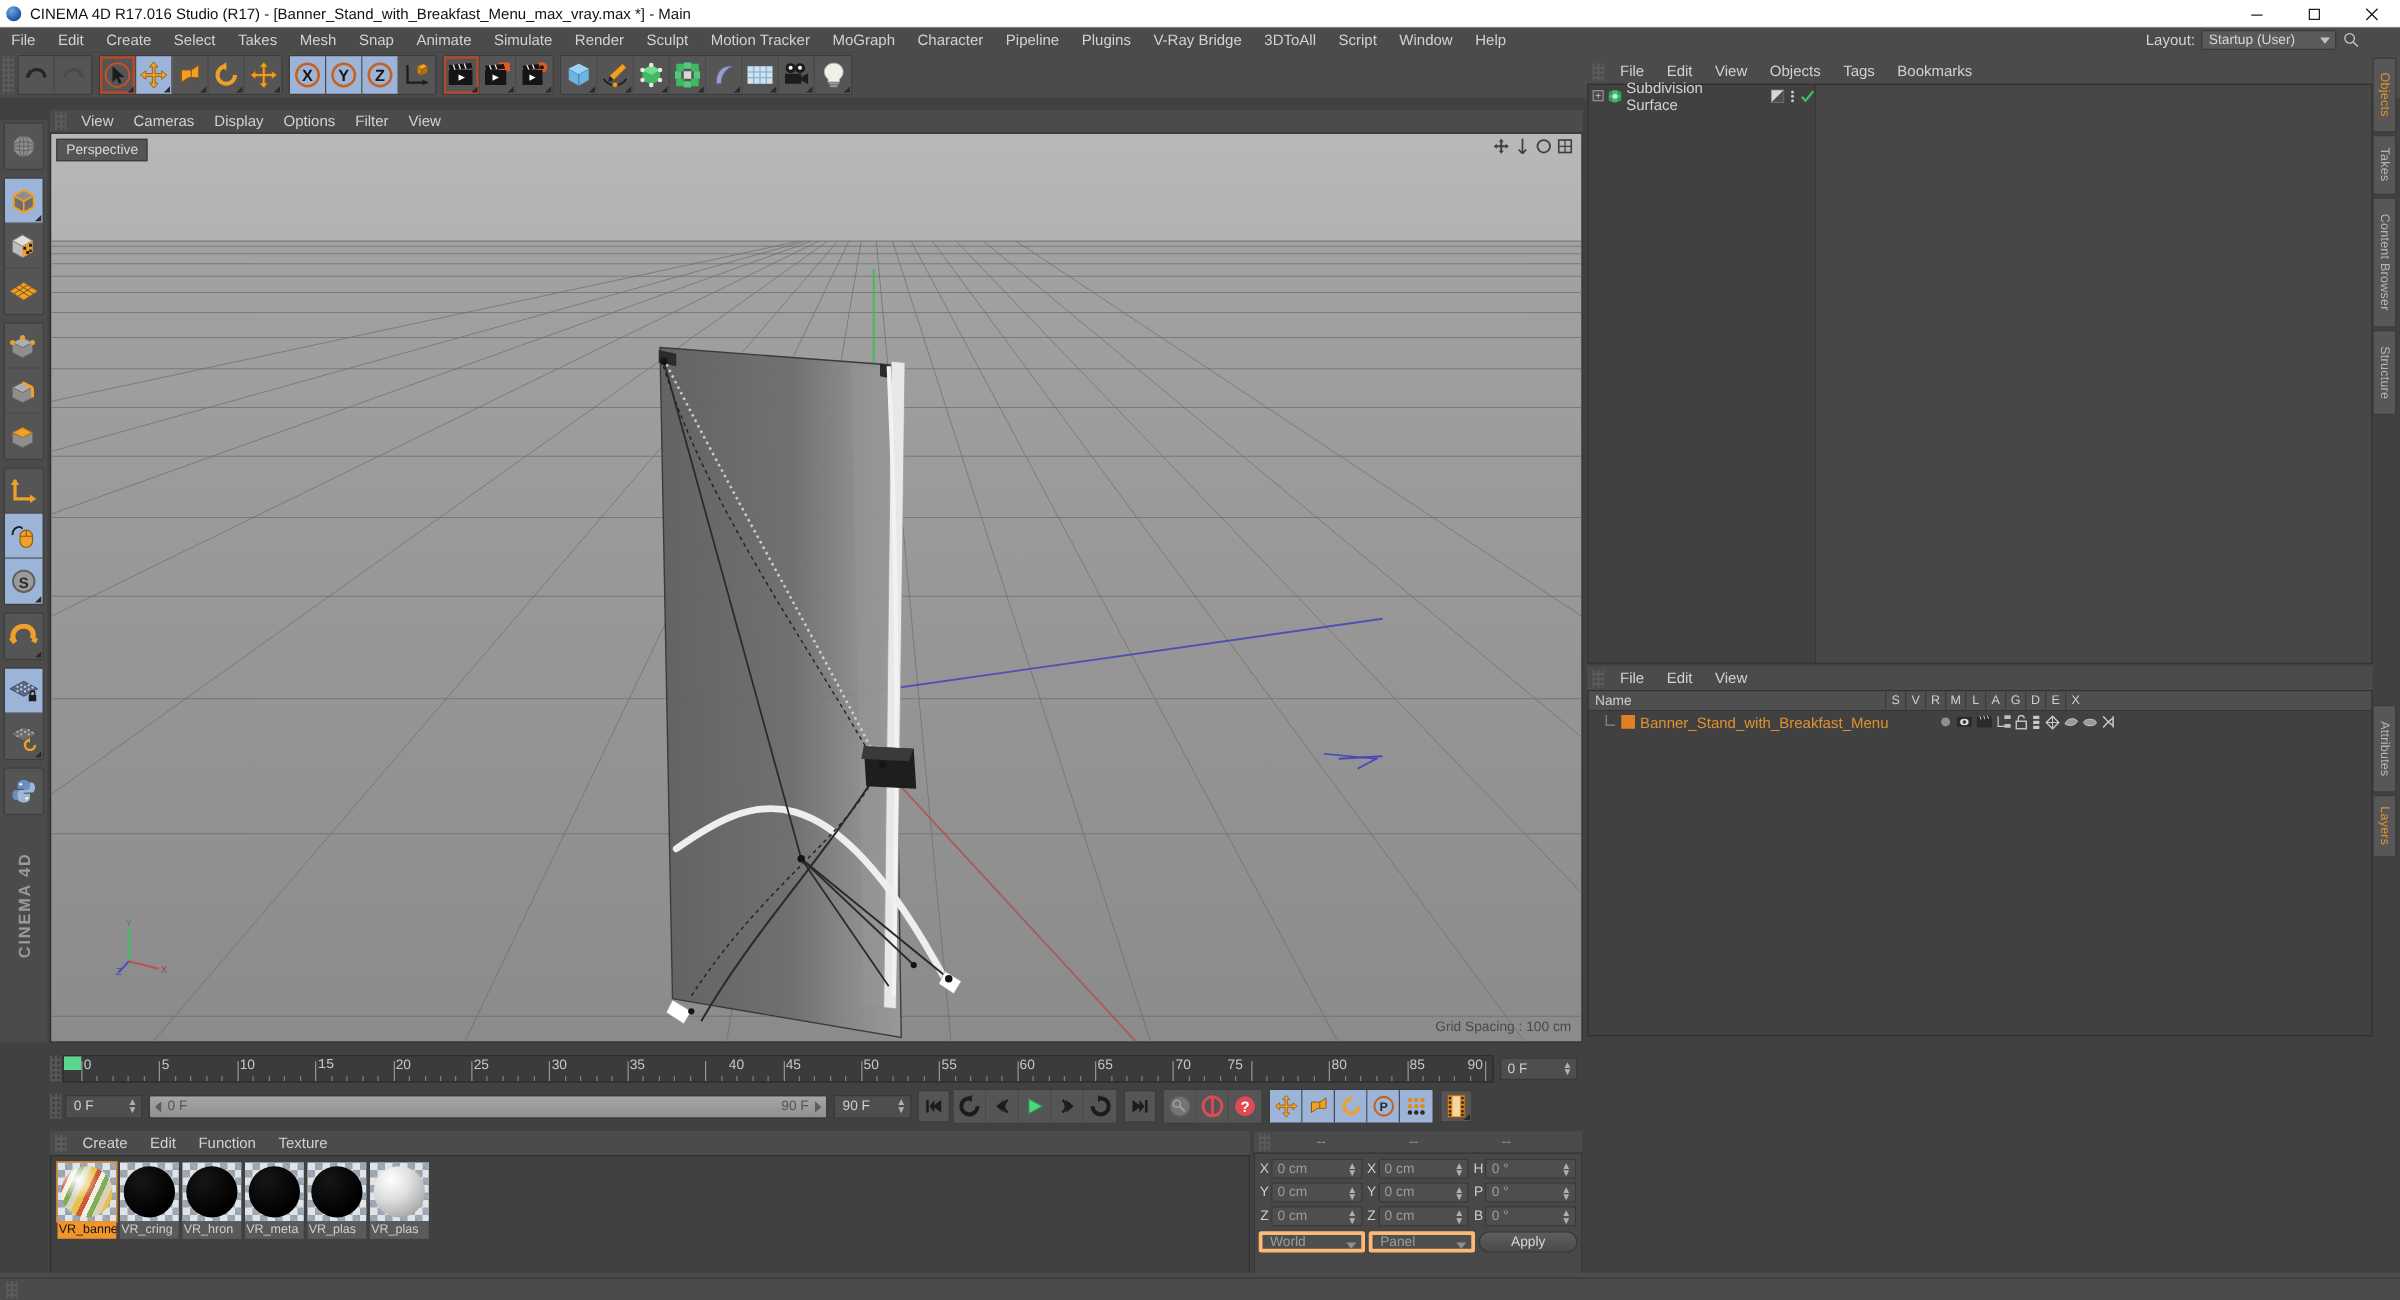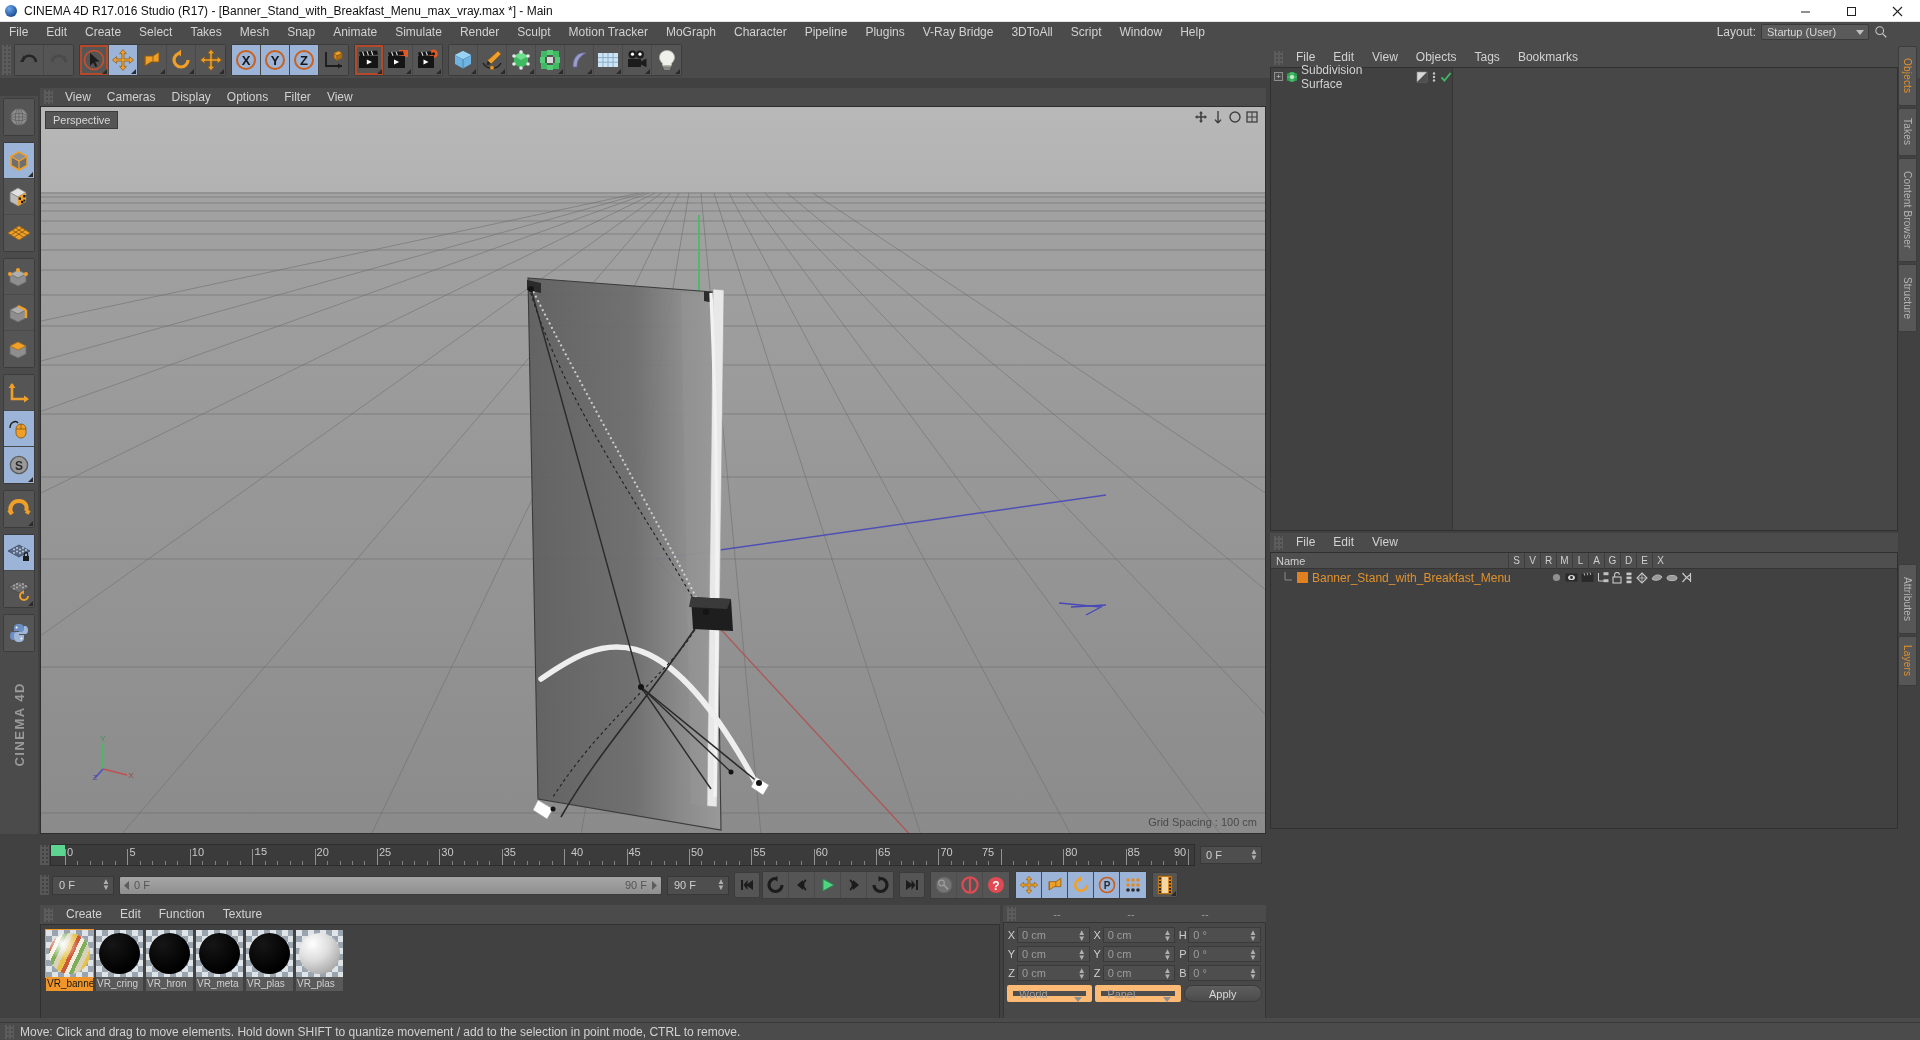--- a/index.html
+++ b/index.html
@@ -238,21 +238,21 @@
   .cm-body { position:absolute; left:0; top:17px; width:263px; height:101px; background:#484848; border:1px solid #343434; padding:3px 2px;}
   .cm-row { display:flex; align-items:center; height:17px; margin-bottom:2px; }
   .cm-lbl { width:11px; font-size:11px; color:#cfcfcf; text-align:center; }
   .cm-inp {
     flex:1; height:16px; background:#4e4e4e; border:1px solid #3a3a3a;
     font-size:11px; color:#9c9c9c; display:flex; align-items:center; padding-left:4px;
     position:relative; margin-right:2px;
   }
   .cm-foot { display:flex; align-items:center; gap:3px; padding:2px 1px; }
   .cm-sel {
-    width:92px; height:17px; background:#4e4e4e; border:6px solid #fdba74;
+    width:92px; height:17px; background:#4e4e4e; border:3px solid #fdba74;
     font-size:11px; color:#9c9c9c; display:flex; align-items:center; padding-left:6px; position:relative; border-radius:2px;
   }
   .cm-sel .caret { position:absolute; right:4px; top:6px; border-left:4px solid transparent; border-right:4px solid transparent; border-top:5px solid #8f8f8f;}
   .cm-apply {
     width:86px; height:17px; background:linear-gradient(#5e5e5e,#4b4b4b); border:1px solid #3a3a3a;
     border-radius:9px; font-size:11px; color:#d8d8d8; display:flex; align-items:center; justify-content:center;
   }
 
   
   .statusbar {
@@ -1074,21 +1074,21 @@
         <div class="tl-tick" style="left: 1124.52px; height: 4px; opacity: 0.6;"></div>
         <div class="tl-tick" style="left: 1137px; height: 16px; opacity: 0.75;"></div>
         <div class="tl-lbl" style="left: 16px;">0</div>
         <div class="tl-lbl" style="left: 78.3889px;">5</div>
         <div class="tl-lbl" style="left: 140.778px;">10</div>
         <div class="tl-lbl" style="left: 203.167px; font-family: Liberation Mono, monospace;">15</div>
         <div class="tl-lbl" style="left: 265.556px;">20</div>
         <div class="tl-lbl" style="left: 327.944px;">25</div>
         <div class="tl-lbl" style="left: 390.333px;">30</div>
         <div class="tl-lbl" style="left: 452.722px;">35</div>
-        <div class="tl-lbl" style="left: 520px;">40</div>
+        <div class="tl-lbl" style="left: 532px;">40</div>
         <div class="tl-lbl" style="left: 577.5px;">45</div>
         <div class="tl-lbl" style="left: 639.889px;">50</div>
         <div class="tl-lbl" style="left: 702.278px;">55</div>
         <div class="tl-lbl" style="left: 764.667px;">60</div>
         <div class="tl-lbl" style="left: 827.056px;">65</div>
         <div class="tl-lbl" style="left: 889.444px;">70</div>
         <div class="tl-lbl" style="left: 931px;">75</div>
         <div class="tl-lbl" style="left: 1014.22px;">80</div>
         <div class="tl-lbl" style="left: 1076.61px;">85</div>
         <div class="tl-lbl" style="left: 1123px;">90</div>
@@ -1386,16 +1386,15 @@
           <i class="caret"></i>
         </div>
         <div class="cm-apply">Apply</div>
       </div>
     </div>
   </div>
 
   <div class="bottom-strip"></div>
   <div class="statusbar">
     <div class="sb-grip"></div>
-    <div class="sb-text">Move: Click and drag to move elements. Hold down SHIFT to quantize movement / add to the selection in point mode, CTRL to remove.</div>
   </div>
 
 </div>
 
 </body></html>

